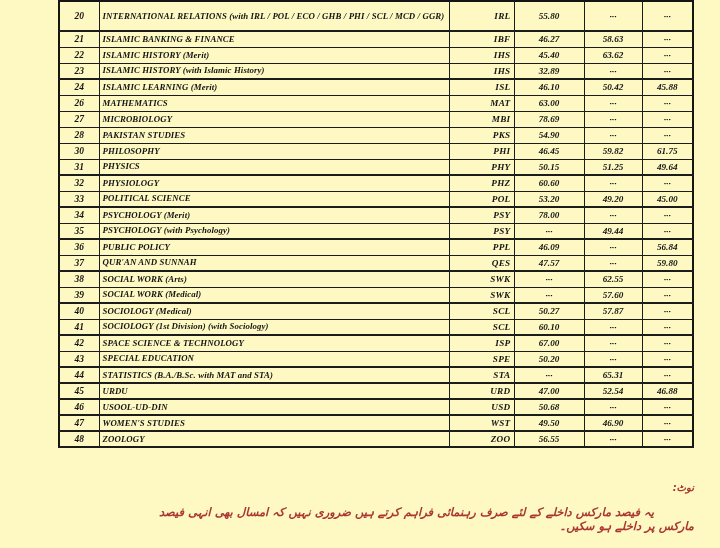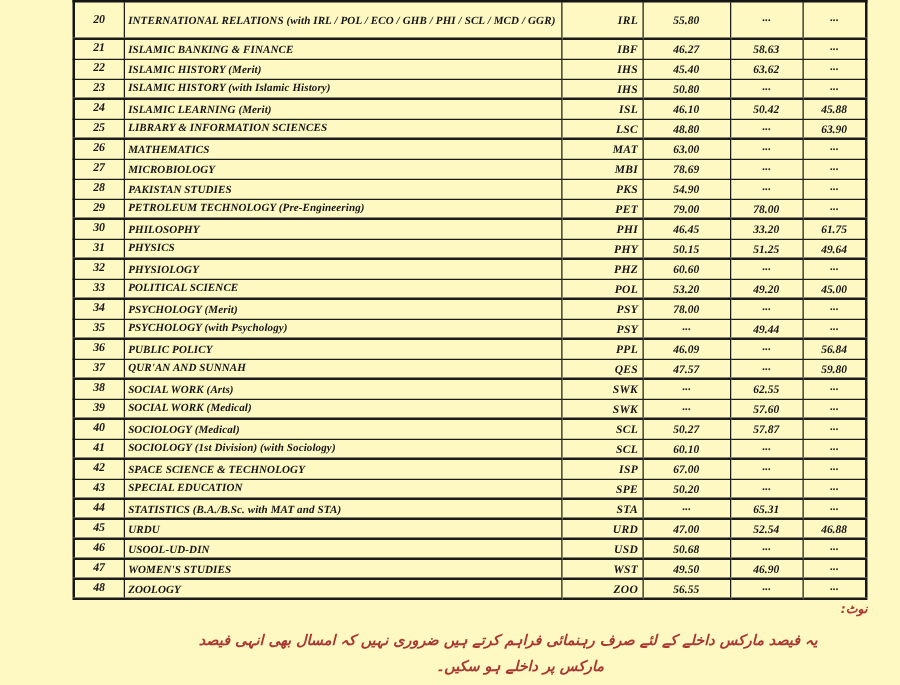--- a/index.html
+++ b/index.html
@@ -29,21 +29,21 @@
 
   .note{
     position:absolute;left:0;top:482px;width:720px;
     box-sizing:border-box;padding:0 26px 0 26px;
     font-family:"DejaVu Sans", sans-serif;
     font-weight:bold;color:#a93832;
   }
   .note-line1{display:flex;gap:16px;align-items:baseline;white-space:nowrap;font-size:11.5px;}
   .note-label{font-size:10px;letter-spacing:1px;}
   .note-line2{margin-top:12px;text-align:right;padding-left:45px;padding-right:40px;white-space:nowrap;font-size:11.5px;}
-  .note-line3{text-align:center;padding-left:112px;font-size:11.5px;margin-top:7px;}
+  .note-line3{text-align:right;padding-left:112px;font-size:11.5px;margin-top:0;}
 </style>
 </head>
 <body>
 
 <div class="page">
 
   <table class="closing">
     <colgroup>
       <col style="width:40px">
       <col style="width:350px">
@@ -74,40 +74,32 @@
           <td class="subject">ISLAMIC HISTORY (Merit)</td>
           <td class="code">IHS</td>
           <td class="val">45.40</td>
           <td class="val">63.62</td>
           <td class="val">···</td>
         </tr>
         <tr class="row thick">
           <td class="no">23</td>
           <td class="subject">ISLAMIC HISTORY (with Islamic History)</td>
           <td class="code">IHS</td>
-          <td class="val">50.80</td>
+          <td class="val">32.89</td>
           <td class="val">···</td>
           <td class="val">···</td>
         </tr>
         <tr class="row">
           <td class="no">24</td>
           <td class="subject">ISLAMIC LEARNING (Merit)</td>
           <td class="code">ISL</td>
           <td class="val">46.10</td>
           <td class="val">50.42</td>
           <td class="val">45.88</td>
         </tr>
-        <tr class="row thick">
-          <td class="no">25</td>
-          <td class="subject">LIBRARY &amp; INFORMATION SCIENCES</td>
-          <td class="code">LSC</td>
-          <td class="val">48.80</td>
-          <td class="val">···</td>
-          <td class="val">63.90</td>
-        </tr>
         <tr class="row">
           <td class="no">26</td>
           <td class="subject">MATHEMATICS</td>
           <td class="code">MAT</td>
           <td class="val">63.00</td>
           <td class="val">···</td>
           <td class="val">···</td>
         </tr>
         <tr class="row">
           <td class="no">27</td>
@@ -118,34 +110,26 @@
           <td class="val">···</td>
         </tr>
         <tr class="row">
           <td class="no">28</td>
           <td class="subject">PAKISTAN STUDIES</td>
           <td class="code">PKS</td>
           <td class="val">54.90</td>
           <td class="val">···</td>
           <td class="val">···</td>
         </tr>
-        <tr class="row thick">
-          <td class="no">29</td>
-          <td class="subject">PETROLEUM TECHNOLOGY (Pre-Engineering)</td>
-          <td class="code">PET</td>
-          <td class="val">79.00</td>
-          <td class="val">78.00</td>
-          <td class="val">···</td>
-        </tr>
         <tr class="row">
           <td class="no">30</td>
           <td class="subject">PHILOSOPHY</td>
           <td class="code">PHI</td>
           <td class="val">46.45</td>
-          <td class="val">33.20</td>
+          <td class="val">59.82</td>
           <td class="val">61.75</td>
         </tr>
         <tr class="row thick">
           <td class="no">31</td>
           <td class="subject">PHYSICS</td>
           <td class="code">PHY</td>
           <td class="val">50.15</td>
           <td class="val">51.25</td>
           <td class="val">49.64</td>
         </tr>

